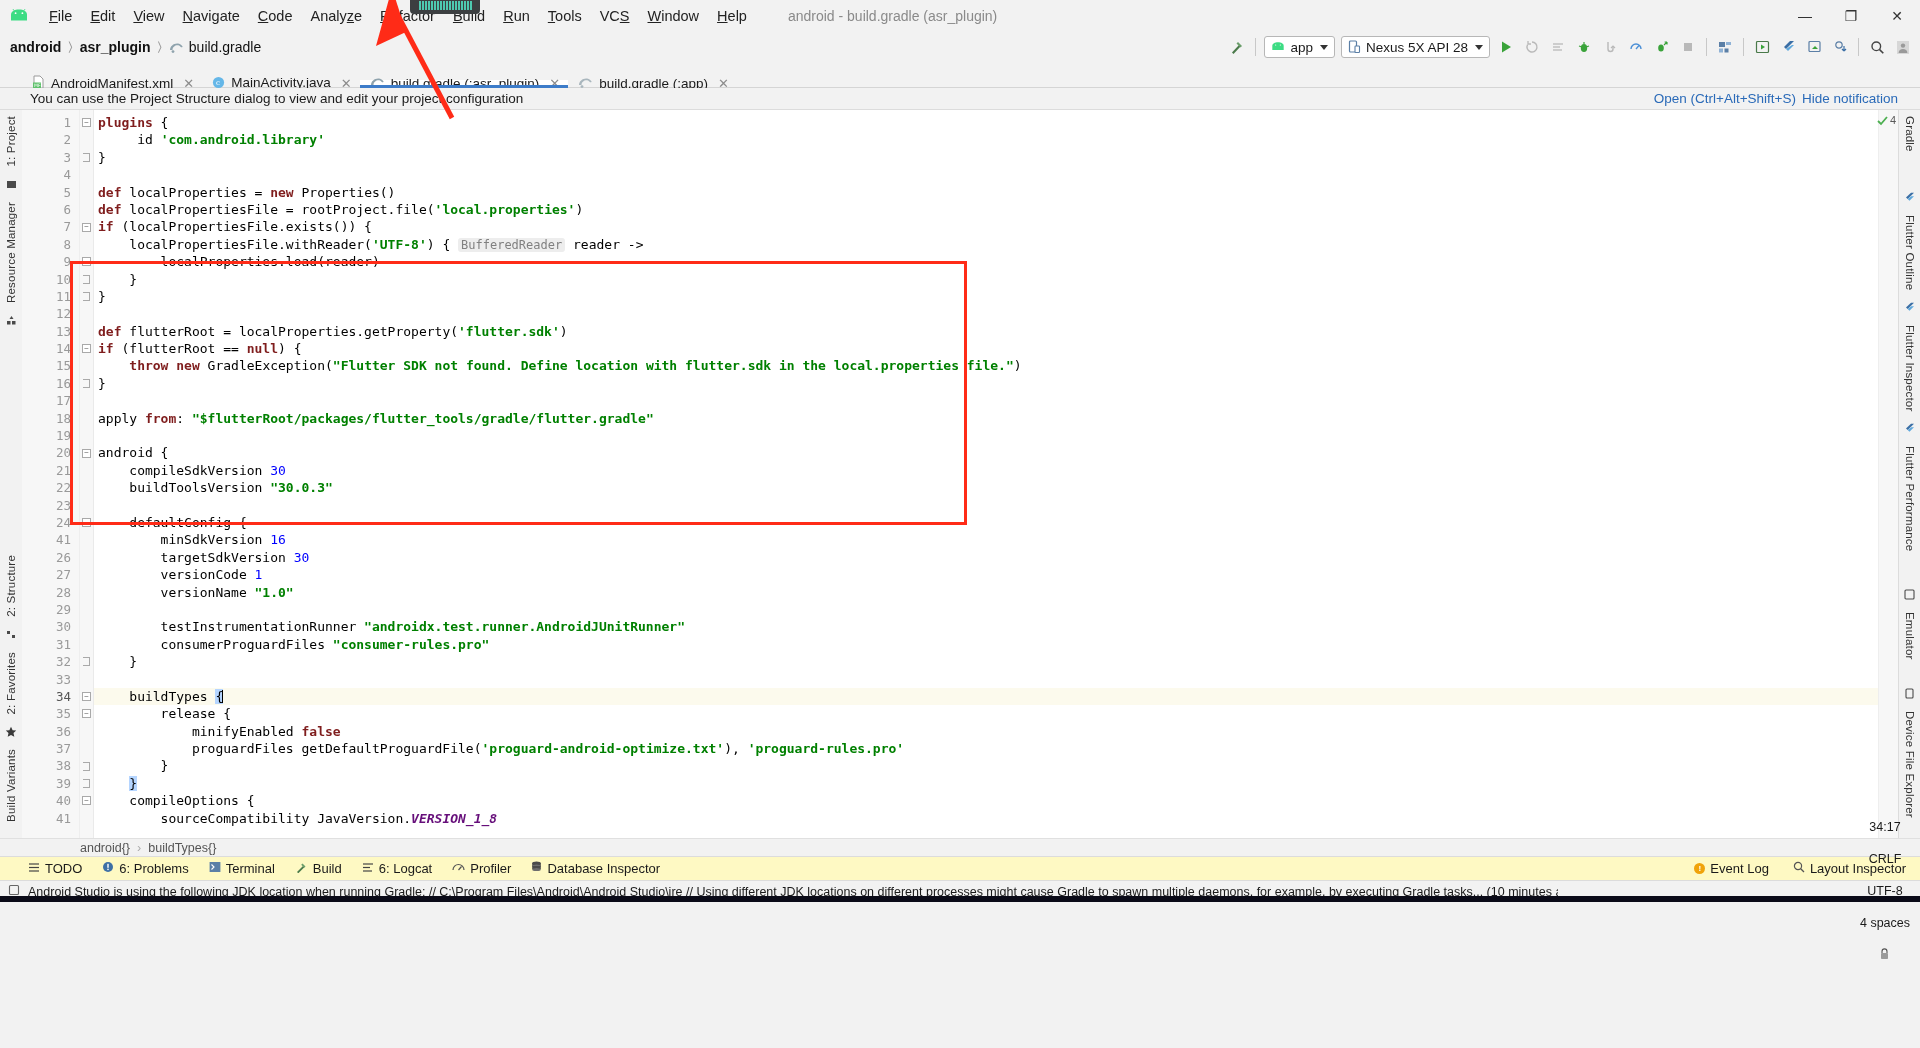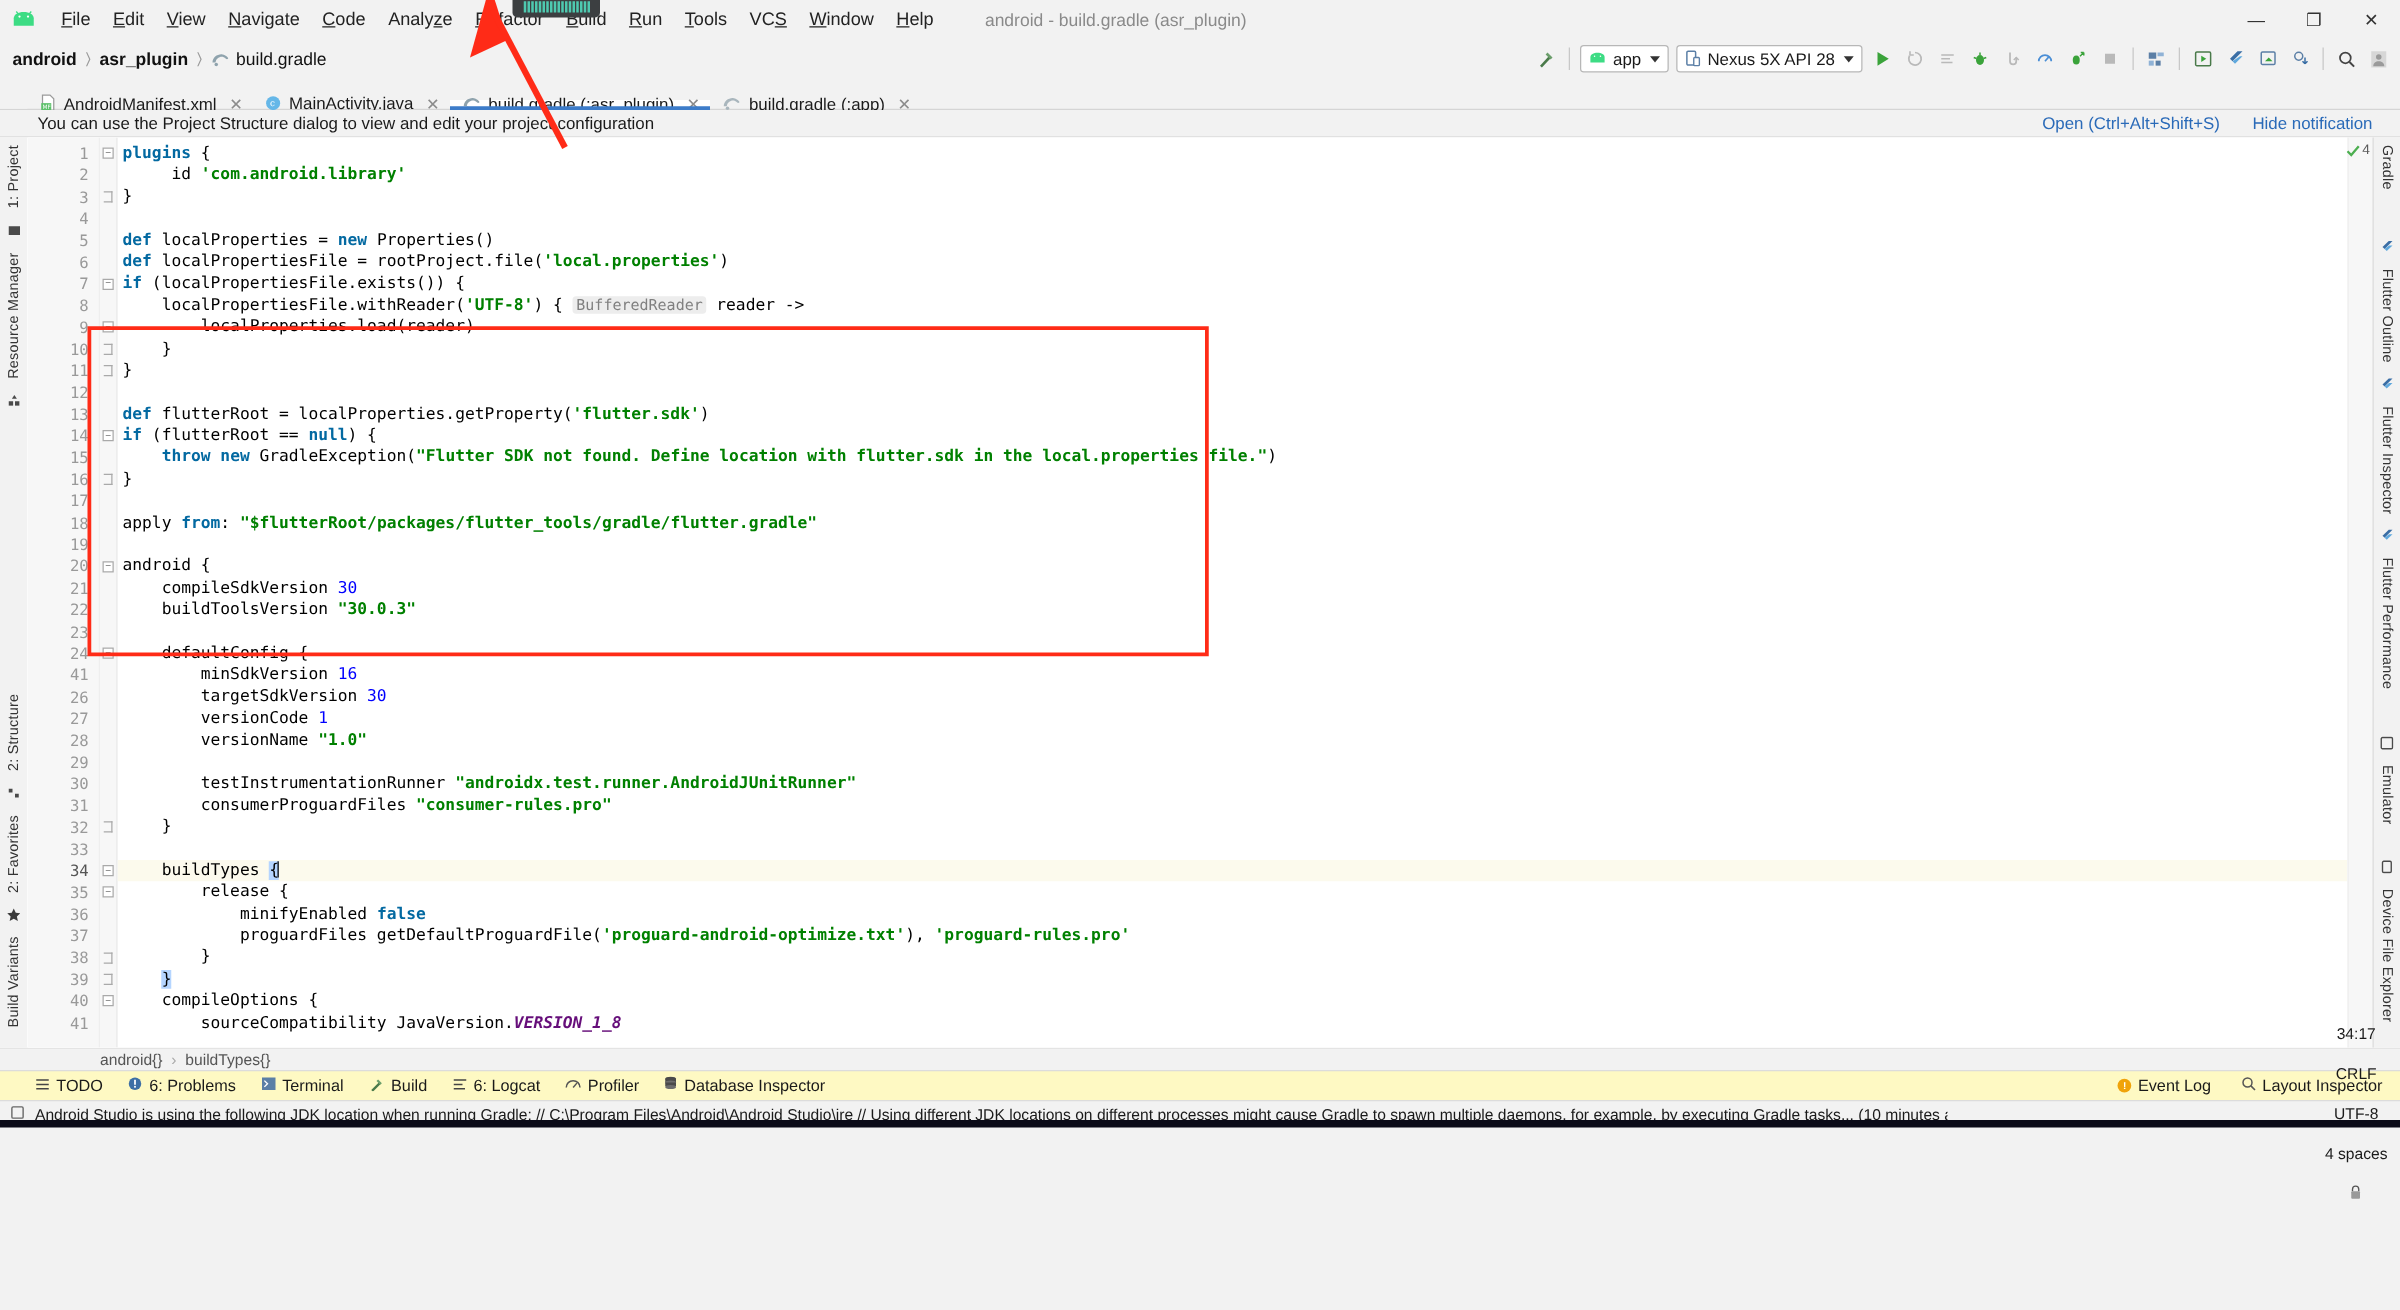--- a/index.html
+++ b/index.html
@@ -85,21 +85,21 @@
     content:''; position:absolute; left:0; right:0; bottom:-3px; height:3px;
     background-image: repeating-linear-gradient(135deg,#e05c4b 0 1.5px, transparent 1.5px 3px);
   }
 
   
   .notif {
     height: 22px; background:#f2f2f2; display:flex; align-items:center;
     padding-left: 30px; border-bottom:1px solid #dcdcdc; font-size:13.5px; color:#1a1a1a;
     position: relative; flex:none;
   }
-  .notif .links { position:absolute; right:22px; display:flex; gap:26px; }
+  .notif .links { position:absolute; right:22px; display:flex; gap:6px; }
   .notif .links a { color:#2a6ab8; text-decoration:none; cursor:pointer; }
 
   
   .body { flex: 1; display: flex; min-height: 0; position: relative; background:#fff;}
 
   .stripe {
     width: 22px; background:#f2f2f2; display:flex; flex-direction:column;
     align-items:center; position:relative; flex:none;
   }
   .stripe.right { border-left:1px solid #dcdcdc; }
@@ -127,21 +127,21 @@
   .fl .box {
     width:9px;height:9px;border:1px solid #a9a9a9; color:#666; font-size:8px;
     display:flex;align-items:center;justify-content:center; line-height:1; background:#fff;
   }
   .fl .boxr { width:7px;height:9px;border:1px solid #a9a9a9;border-left:none; }
   .cl {
     height: 17.4px; line-height: 17.4px; font-size: 13px; white-space: pre;
     padding-left: 4px; color: #000; font-family: "DejaVu Sans Mono", monospace;
   }
   .cl.hl { background:#fcfaed; }
-  .k  { color:#0369a1; font-weight:bold; }        
+  .k  { color:#7f1d1d; font-weight:bold; }        
   .s  { color:#008000; font-weight:bold; }        
   .n  { color:#0000ff; }                          
   .f  { color:#660e7a; font-style:italic; font-weight:bold; } 
   .hint {
     background:#ededed; color:#808080; border-radius:3px; padding:0 3px;
     font-size:12px;
   }
   .selbrace { background:#b5d5ff; }
   .caret-bar { display:inline-block; width:1px; height:13px; background:#000; vertical-align:-2px; margin:0 -1px;}
 

